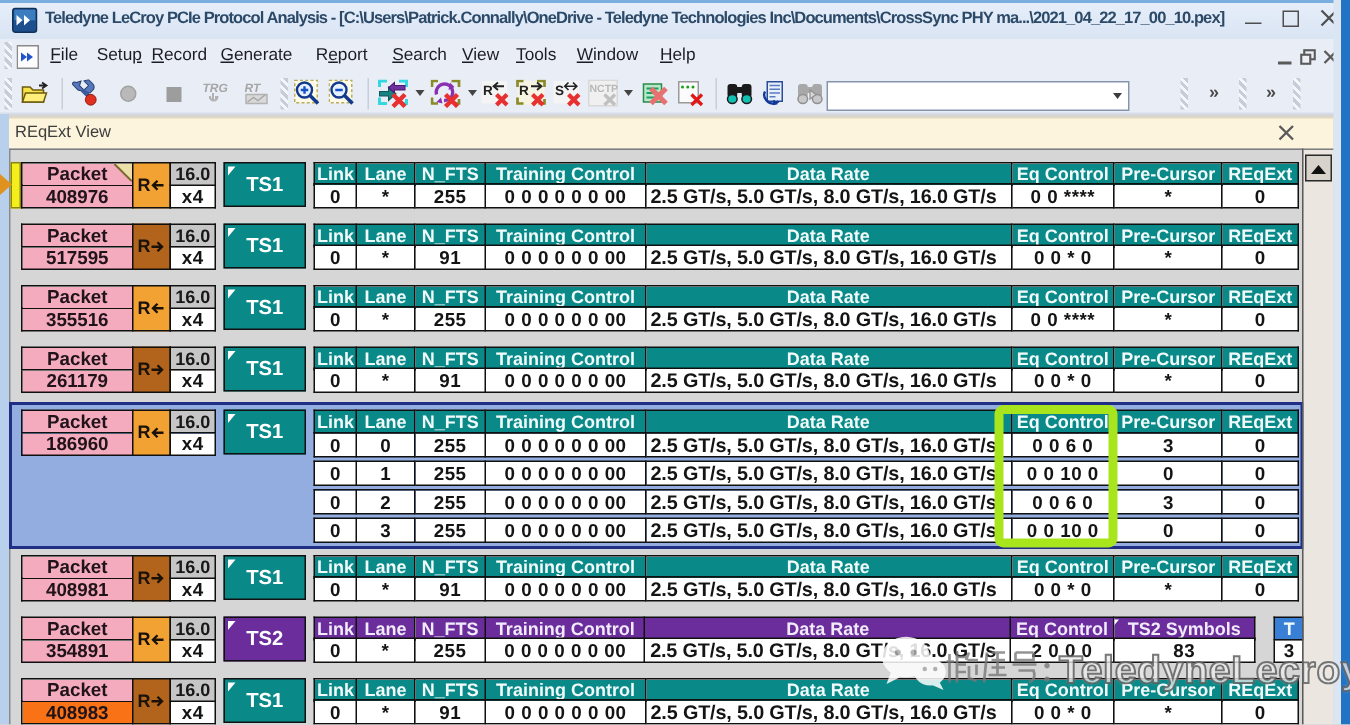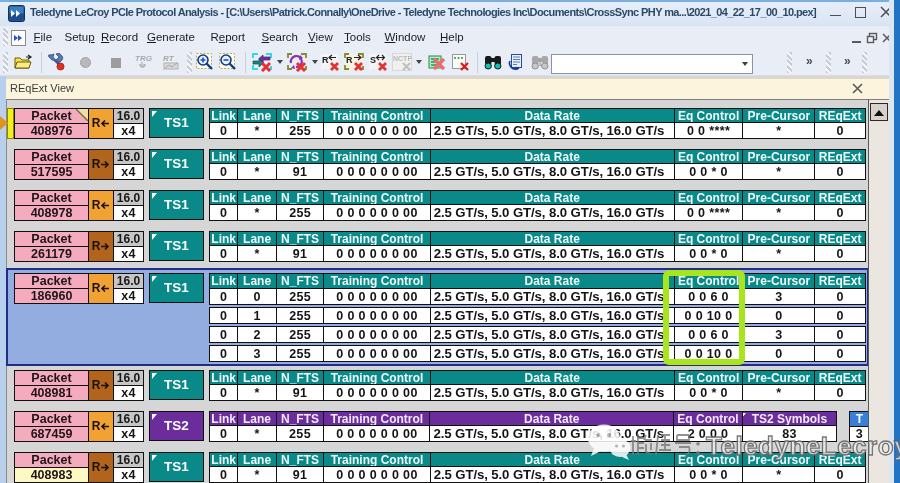--- a/index.html
+++ b/index.html
@@ -324,21 +324,21 @@
       </tbody>
     </table>
   </div>
 <div class="abs" style="left:14px;top:190px;width:75px;height:31px">
 <table class="tr pkt" style="width:75px">
       <tbody>
         <tr>
           <td style="background:#f5abbe;height:13px;color:#20141a;position:relative">Packet</td>
         </tr>
 <tr>
-          <td style="background:#f5abbe;height:15px;color:#20141a">408978</td>
+          <td style="background:#f5abbe;height:15px;color:#20141a">355516</td>
         </tr>
       </tbody>
     </table>
   </div>
 <div class="abs rcell" style="left:88px;top:190px;width:26px;height:31px;background:#f2a133;line-height:29px">R<svg width="10" height="9" viewBox="0 0 10 9" style="vertical-align:-1px">
       <path d="M9 4.5 H2 M5 1.5 L2 4.5 L5 7.5" stroke="#1a1208" stroke-width="1.6" fill="none"></path>
     </svg></div>
 <div class="abs" style="left:113px;top:190px;width:31px;height:31px">
 <table class="tr" style="width:31px">
       <tbody>
@@ -614,21 +614,21 @@
       </tbody>
     </table>
   </div>
 <div class="abs" style="left:14px;top:411px;width:75px;height:31px">
 <table class="tr pkt" style="width:75px">
       <tbody>
         <tr>
           <td style="background:#f5abbe;height:13px;color:#20141a;position:relative">Packet</td>
         </tr>
 <tr>
-          <td style="background:#f5abbe;height:15px;color:#20141a">687459</td>
+          <td style="background:#f5abbe;height:15px;color:#20141a">354891</td>
         </tr>
       </tbody>
     </table>
   </div>
 <div class="abs rcell" style="left:88px;top:411px;width:26px;height:31px;background:#f2a133;line-height:29px">R<svg width="10" height="9" viewBox="0 0 10 9" style="vertical-align:-1px">
       <path d="M9 4.5 H2 M5 1.5 L2 4.5 L5 7.5" stroke="#1a1208" stroke-width="1.6" fill="none"></path>
     </svg></div>
 <div class="abs" style="left:113px;top:411px;width:31px;height:31px">
 <table class="tr" style="width:31px">
       <tbody>
@@ -684,21 +684,21 @@
       </tbody>
     </table>
   </div>
 <div class="abs" style="left:14px;top:452px;width:75px;height:31px">
 <table class="tr pkt" style="width:75px">
       <tbody>
         <tr>
           <td style="background:#f5abbe;height:13px;color:#20141a;position:relative">Packet</td>
         </tr>
 <tr>
-          <td style="background:#fef9c3;height:15px;color:#20141a">408983</td>
+          <td style="background:#f97316;height:15px;color:#20141a">408983</td>
         </tr>
       </tbody>
     </table>
   </div>
 <div class="abs rcell" style="left:88px;top:452px;width:26px;height:31px;background:#b2641c;line-height:29px">R<svg width="10" height="9" viewBox="0 0 10 9" style="vertical-align:-1px">
       <path d="M1 4.5 H8 M5 1.5 L8 4.5 L5 7.5" stroke="#1a1208" stroke-width="1.6" fill="none"></path>
     </svg></div>
 <div class="abs" style="left:113px;top:452px;width:31px;height:31px">
 <table class="tr" style="width:31px">
       <tbody>

